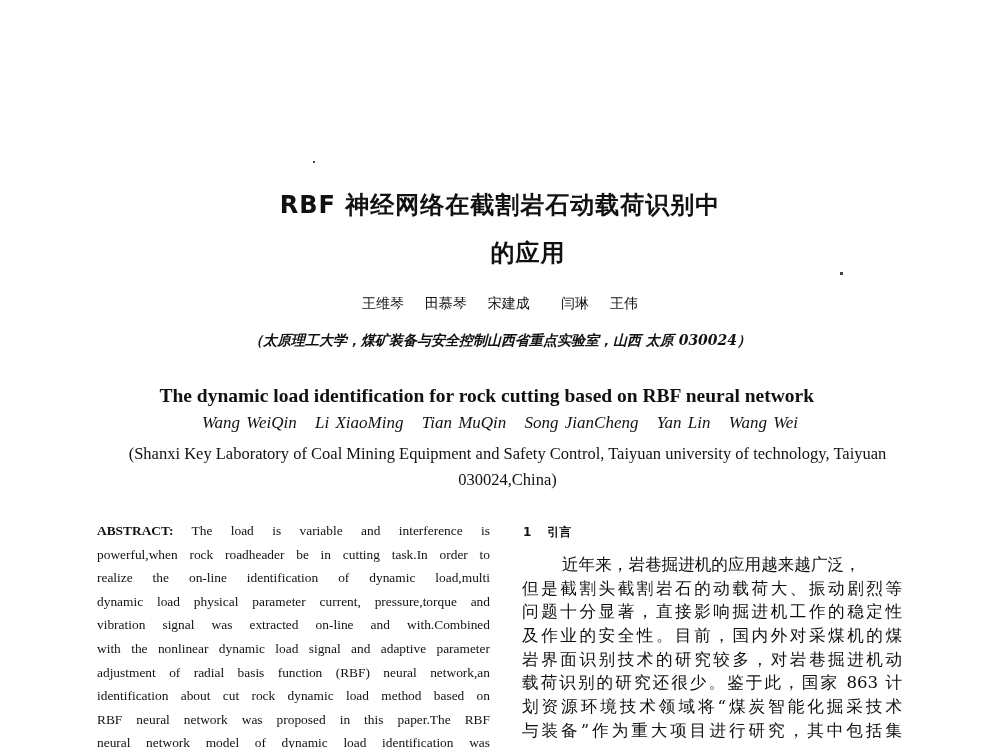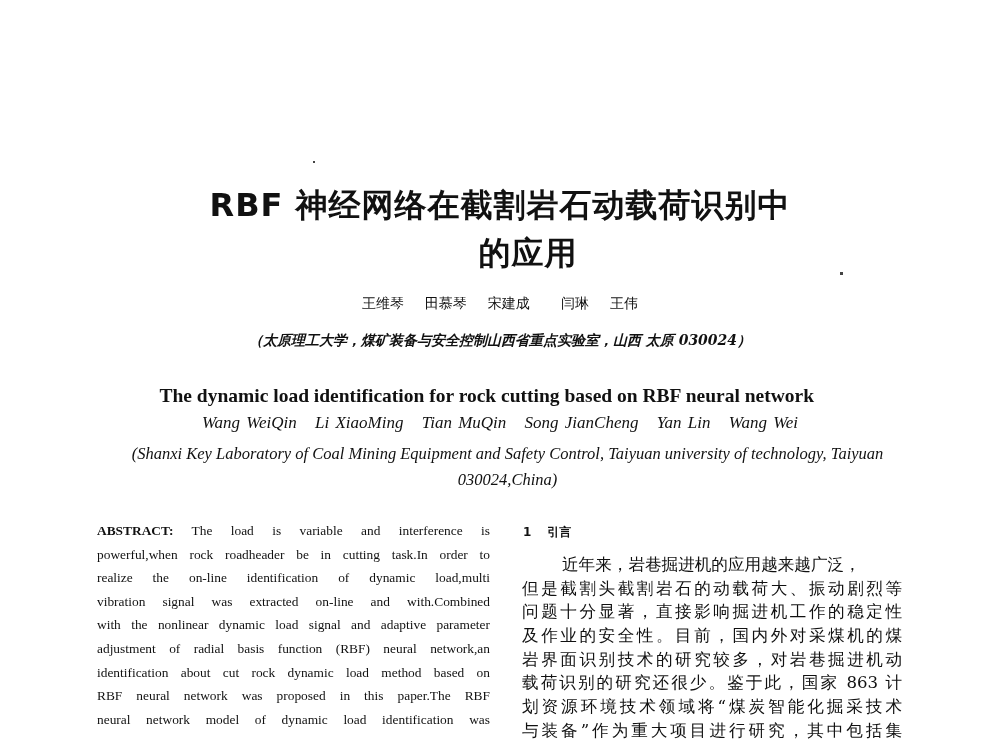--- a/index.html
+++ b/index.html
@@ -1,21 +1,21 @@
 <!DOCTYPE html>
 <html><head>
 <meta charset="utf-8">
 <style>
   html, body { margin: 0; padding: 0; background: #ffffff; }
   body { width: 1000px; height: 748px; overflow: hidden; position: relative; color: #111; }
   .page { position: absolute; left: 0; top: 0; width: 1000px; height: 748px; }
   .speck { position: absolute; background: #444; }
   .title-cn {
     position: absolute; left: 0; width: 1000px; text-align: center;
-    font-family: "DejaVu Sans", sans-serif; font-size: 32px; font-weight: bold; letter-spacing: 1px;
+    font-family: "DejaVu Sans", sans-serif; font-size: 24px; font-weight: bold; letter-spacing: 1px;
     line-height: 44px;
   }
   .authors-cn {
     position: absolute; left: 0; width: 1000px; text-align: center; top: 288px;
     font-family: "DejaVu Serif", serif; font-size: 14px; line-height: 30px; word-spacing: 6px;
   }
   .affil-cn {
     position: absolute; left: 0; width: 1000px; text-align: center; top: 328px;
     font-family: "DejaVu Serif", serif; font-size: 14px; font-weight: bold; font-style: italic; line-height: 24px;
   }
@@ -24,21 +24,21 @@
     font-family: "Liberation Serif", serif; font-size: 19.5px; font-weight: bold; line-height: 26px;
   }
   .authors-en {
     position: absolute; left: 0; width: 1000px; text-align: center; top: 411px;
     font-family: "Liberation Serif", serif; font-size: 17px; font-style: italic; line-height: 24px;
     word-spacing: 2px;
   }
   .authors-en span { margin: 0 6px; }
   .affil-en {
     position: absolute; left: 95px; width: 825px; text-align: center; top: 441px;
-    font-family: "Liberation Serif", serif; font-size: 16.5px; font-style: italic; line-height: 26px;
+    font-family: "Liberation Serif", serif; font-size: 16.5px; line-height: 26px;
   }
   .abstract {
     position: absolute; left: 97px; top: 519px; width: 393px;
     font-family: "Liberation Serif", serif; font-size: 13.4px; line-height: 23.6px;
     text-align: justify;
   }
   .abstract .line { display: block; text-align: justify; text-align-last: justify; height: 23.6px; white-space: nowrap; overflow: visible; }
   .abstract .label { font-weight: bold; }
   .section-head {
     position: absolute; left: 523px; top: 519px;
@@ -79,20 +79,21 @@
 
   <div class="affil-en">
     <div style="white-space:nowrap;">(Shanxi Key Laboratory of Coal Mining Equipment and Safety Control, Taiyuan university of technology, Taiyuan</div>
     <div>030024,China)</div>
   </div>
 
   <div class="abstract">
     <span class="line"><span class="label">ABSTRACT:</span><span> The load is variable and interference is</span></span>
     <span class="line">powerful,when rock roadheader be in cutting task.In order to</span>
     <span class="line">realize the on-line identification of dynamic load,multi</span>
+    <span class="line">dynamic load physical parameter current, pressure,torque and</span>
     <span class="line">vibration signal was extracted on-line and with.Combined</span>
     <span class="line">with the nonlinear dynamic load signal and adaptive parameter</span>
     <span class="line">adjustment of radial basis function (RBF) neural network,an</span>
     <span class="line">identification about cut rock dynamic load method based on</span>
     <span class="line">RBF neural network was proposed in this paper.The RBF</span>
     <span class="line">neural network model of dynamic load identification was</span>
   </div>
 
   <div class="section-head">
     <span class="num">1</span><span>引言</span>

